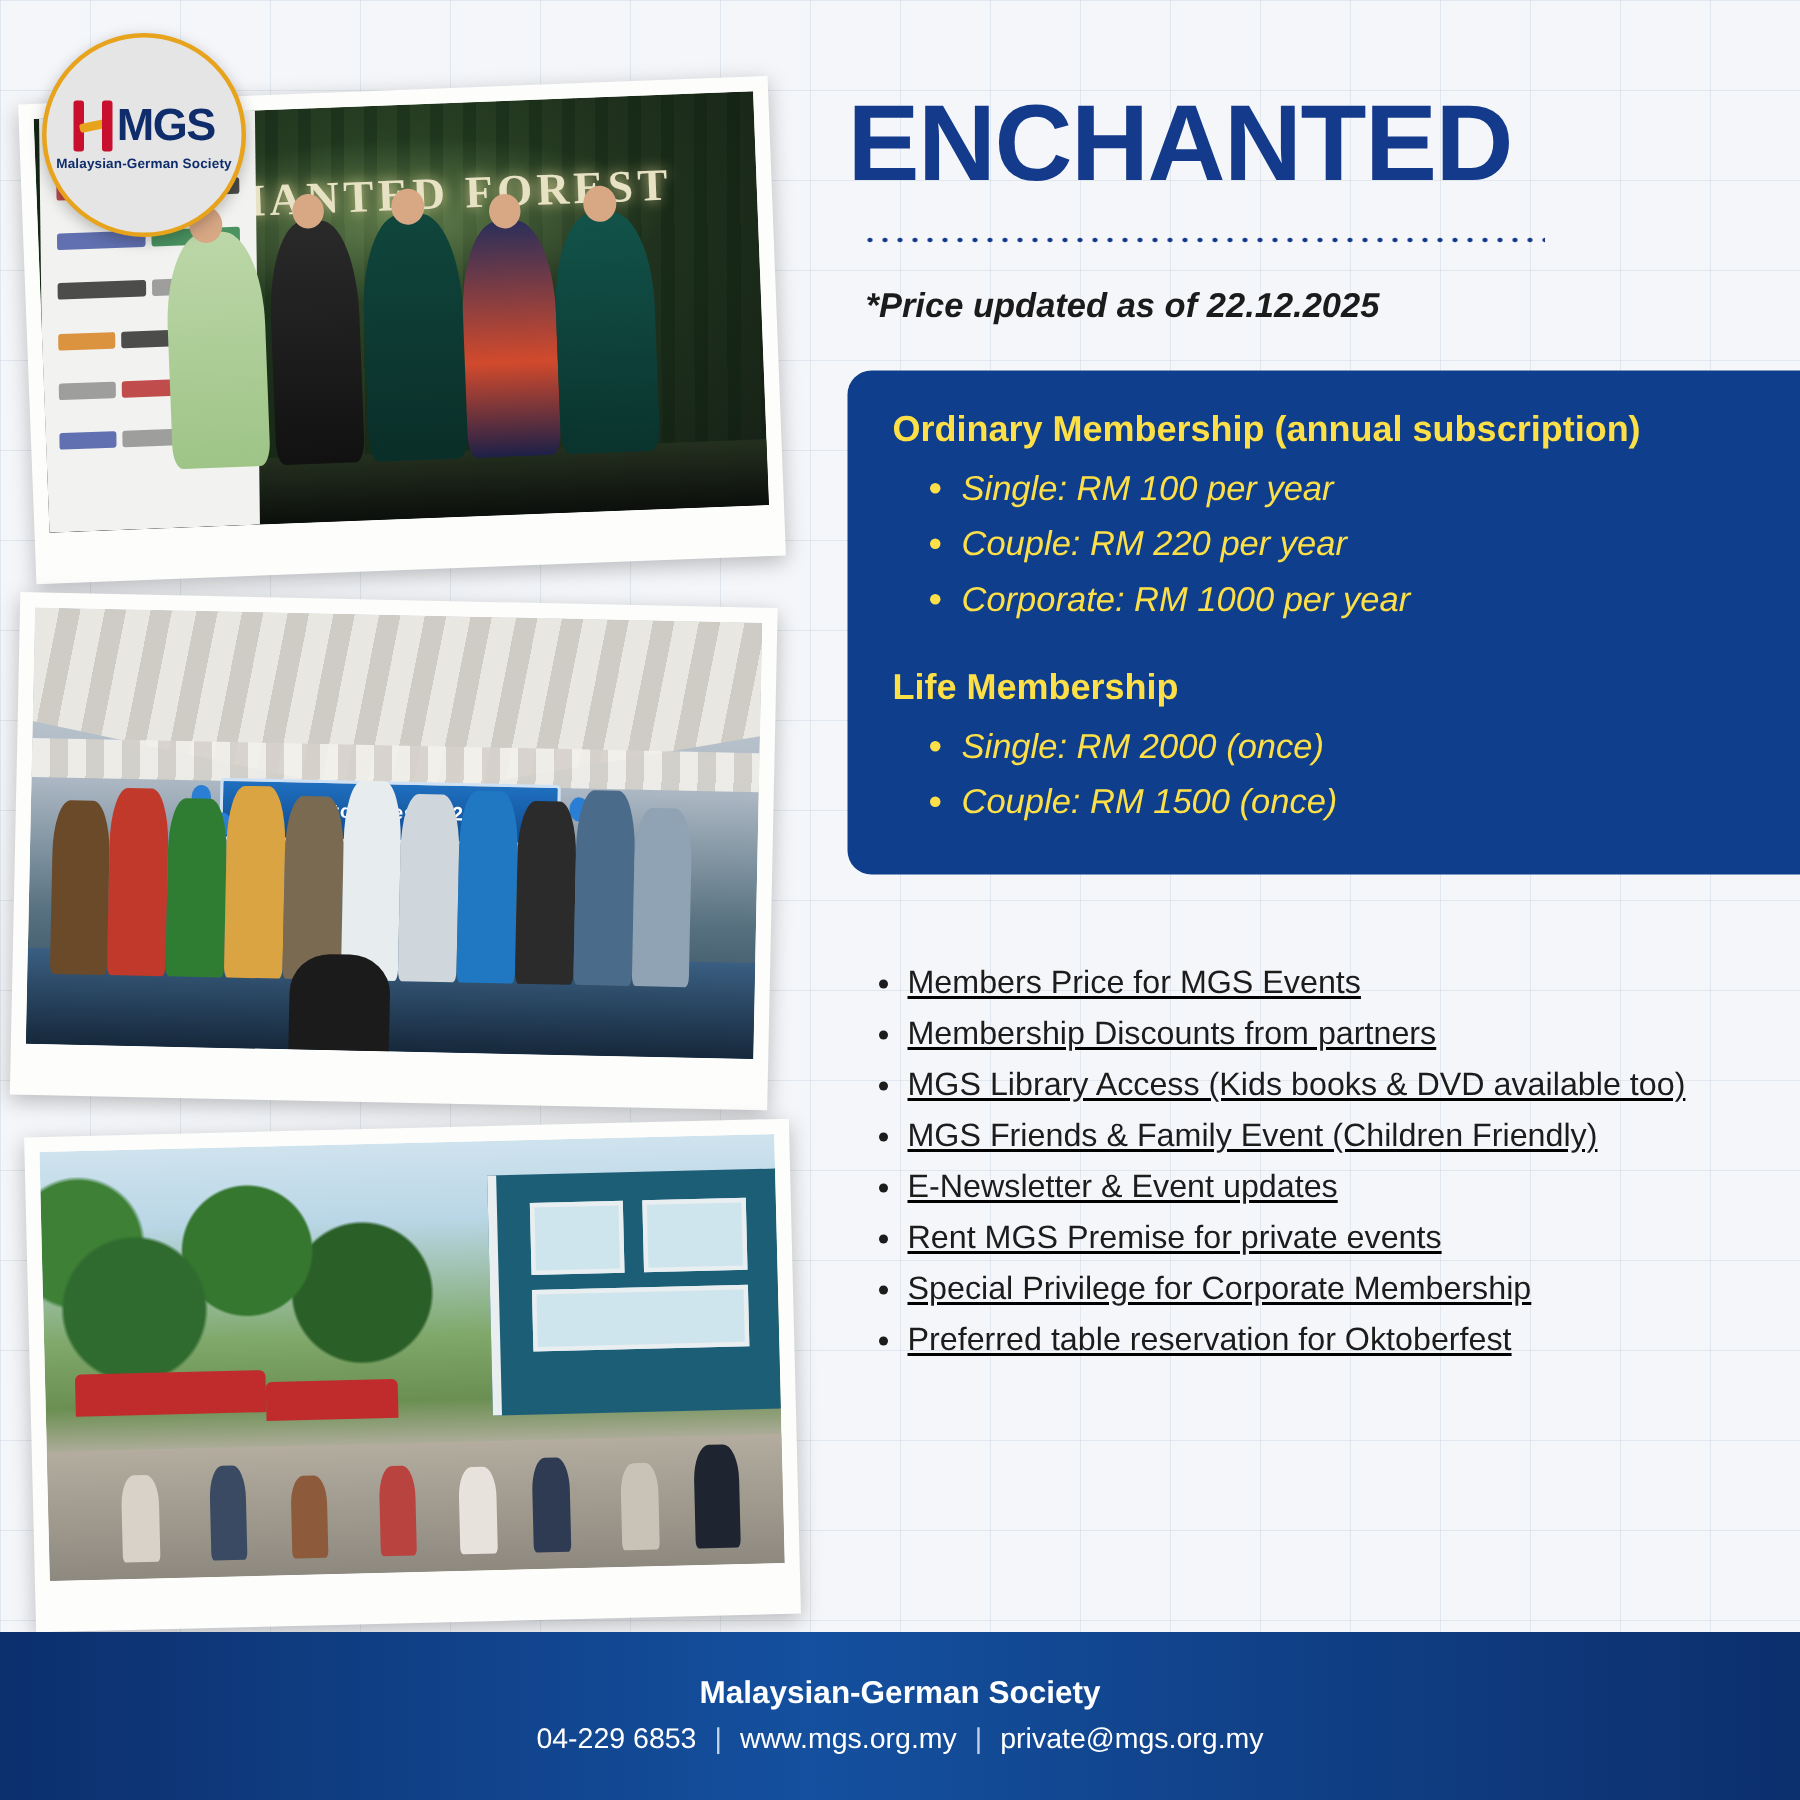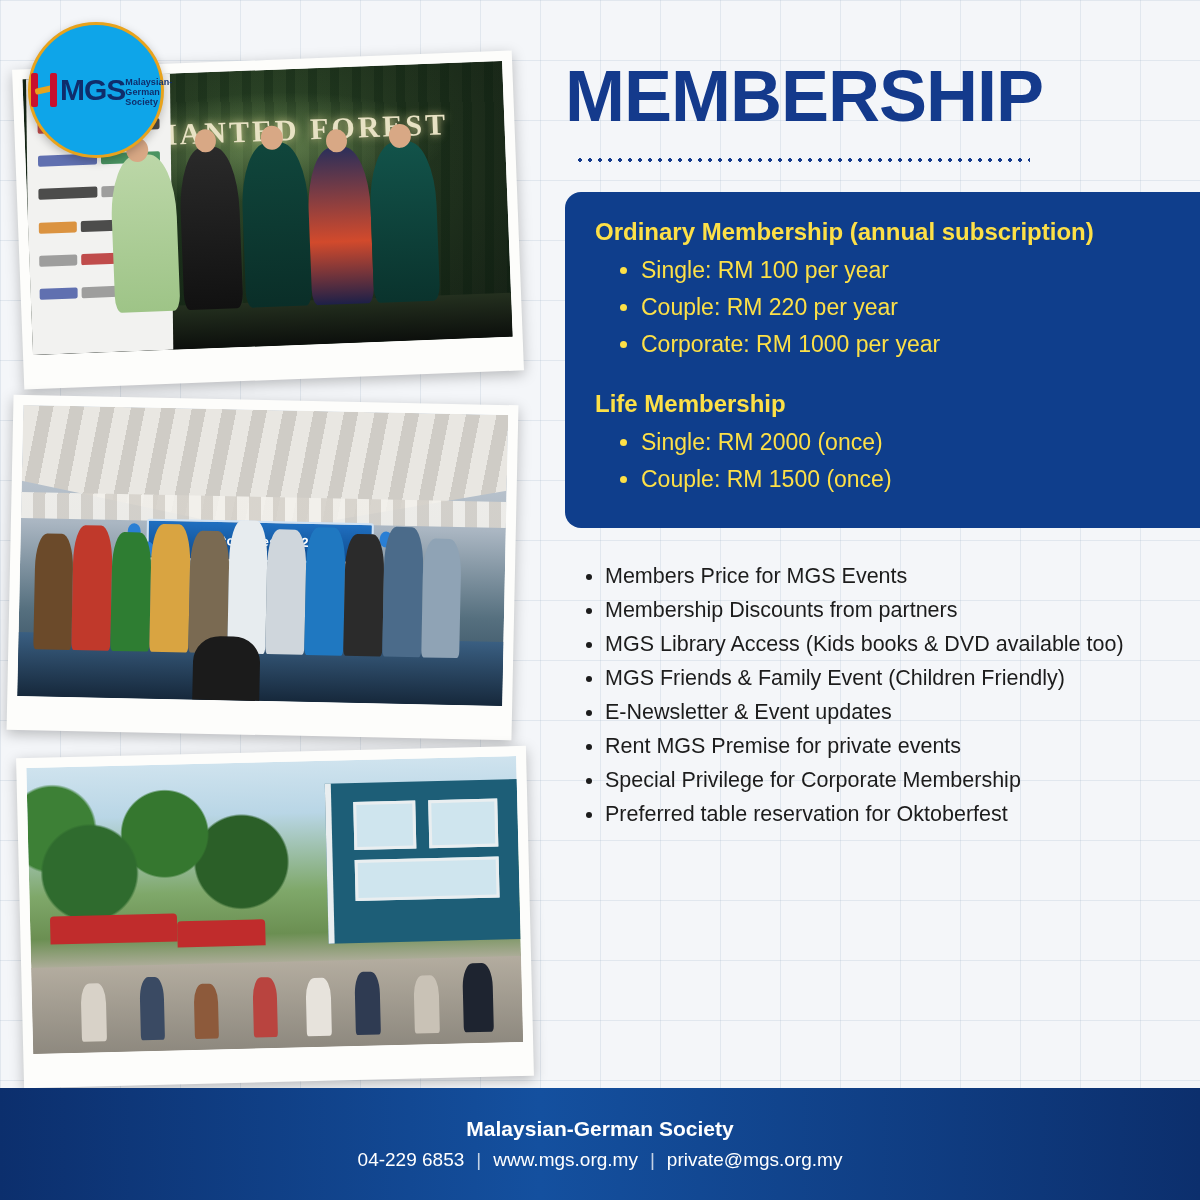--- a/index.html
+++ b/index.html
@@ -159,26 +159,26 @@
   .p3-canopy { position: absolute; background: #c02c2c; border-radius: 4px 4px 0 0; }
   .p3-ground { position: absolute; bottom: 0; left: 0; width: 100%; height: 30%; background: linear-gradient(to bottom,#b3ac9f,#8e897f); }
   .p3-person { position: absolute; bottom: 4%; border-radius: 35% 35% 8% 8%; }
 
   
   .logo-badge {
     position: absolute;
     left: 28px; top: 22px;
     width: 130px; height: 130px;
     border-radius: 50%;
-    background: #0ea5e9;
+    background: #e5e5e5;
     border: 3px solid #e8a31c;
     box-shadow: 0 3px 10px rgba(0,0,0,0.25);
     z-index: 20;
-    display: flex; flex-direction: row;
-    align-items: center; 
+    display: flex; flex-direction: column;
+    align-items: center; justify-content: center;
   }
   .logo-mark {
     display: flex; align-items: flex-end; gap: 3px;
   }
   .logo-h {
     position: relative; width: 26px; height: 34px;
   }
   .logo-h::before, .logo-h::after {
     content: ""; position: absolute; top: 0; width: 7px; height: 34px; border-radius: 2px;
   }
@@ -240,29 +240,31 @@
   }
   .card h3 {
     margin: 0 0 6px 0;
     font-size: 24px;
     font-weight: bold;
   }
   .card h3.second { margin-top: 26px; }
   .card ul {
     margin: 4px 0 0 0;
     padding-left: 46px;
+    font-style: italic;
   }
   .card li {
     font-size: 23px;
     line-height: 1.62;
   }
 
   .benefits {
-    margin-top: 32px;
+    margin-top: 56px;
     margin-left: 10px;
+    text-decoration: underline;
   }
   .benefits ul {
     margin: 0;
     padding-left: 30px;
     list-style: disc;
   }
   .benefits li {
     font-size: 21.5px;
     line-height: 1.58;
     color: #1c1c1c;
@@ -406,25 +408,26 @@
       <div class="logo-h">
           <span></span>
         </div>
       <div class="logo-mgs">MGS</div>
     </div>
     <div class="logo-sub">Malaysian-German Society</div>
   </div>
 
   <div class="right">
     <h1 class="headline">
-      <span class="line2">MEMBERSHIP</span>
+      <span class="line2">ENCHANTED</span>
     </h1>
 
     <div class="dotted"></div>
 
+    <div class="price-note">*Price updated as of 22.12.2025</div>
 
     <div class="card">
       <h3>Ordinary Membership (annual subscription)</h3>
       <ul>
         <li>Single: RM 100 per year</li>
         <li>Couple: RM 220 per year</li>
         <li>Corporate: RM 1000 per year</li>
       </ul>
       <h3 class="second">Life Membership</h3>
       <ul>

